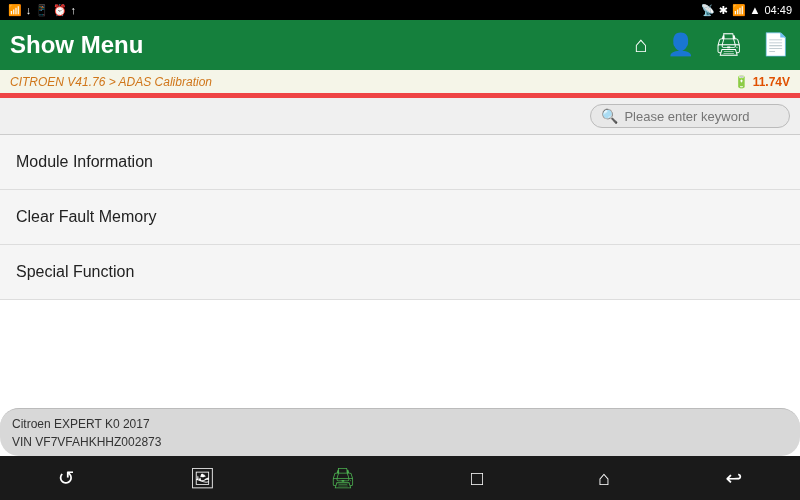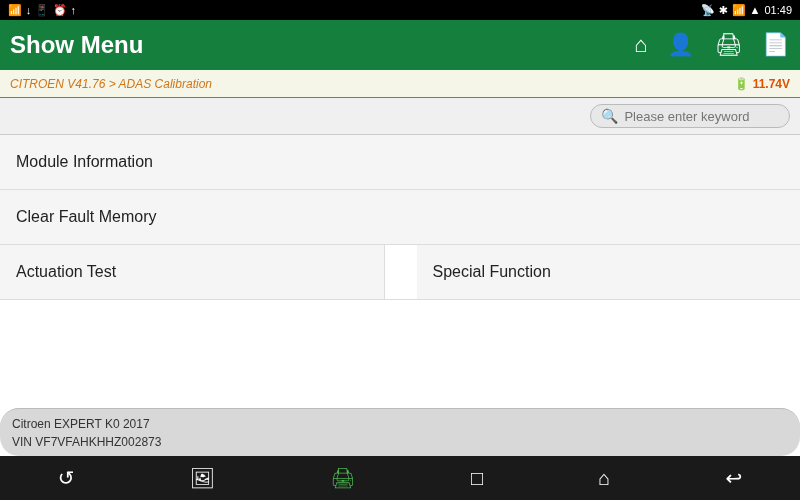--- a/index.html
+++ b/index.html
@@ -48,21 +48,21 @@
 
     
     .breadcrumb-bar {
       background: #f5f5e8;
       height: 28px;
       display: flex;
       align-items: center;
       justify-content: space-between;
       padding: 0 10px;
       flex-shrink: 0;
-      border-bottom: 1px solid #ef4444;
+      border-bottom: 5px solid #ef4444;
     }
     .breadcrumb-text {
       font-size: 12px;
       color: #d0761a;
       font-style: italic;
     }
     .battery-indicator {
       display: flex;
       align-items: center;
       gap: 3px;
@@ -165,21 +165,21 @@
     <span>↓</span>
     <span>📱</span>
     <span>⏰</span>
     <span>↑</span>
   </div>
   <div class="status-bar-right">
     <span>📡</span>
     <span>✱</span>
     <span>📶</span>
     <span>▲</span>
-    <span>01:49</span>
+    <span>04:49</span>
   </div>
 </div>
 
 <div class="header">
   <span class="header-title">Show Menu</span>
   <div class="header-icons">
     <span class="header-icon">⌂</span>
     <span class="header-icon">👤</span>
     <span class="header-icon">🖨</span>
     <span class="header-icon">📄</span>
@@ -202,21 +202,20 @@
 </div>
 
 <div class="menu-grid">
   <div class="menu-row">
     <div class="menu-cell">Module Information</div>
   </div>
   <div class="menu-row">
     <div class="menu-cell">Clear Fault Memory</div>
   </div>
   <div class="menu-row">
-    <div class="menu-cell">Actuation Test</div>
     <div class="menu-cell">Special Function</div>
   </div>
 </div>
 
 <div class="info-bar">
   <div class="info-text">
     <div>Citroen EXPERT K0 2017</div>
     <div>VIN VF7VFAHKHHZ002873</div>
   </div>
 </div>

